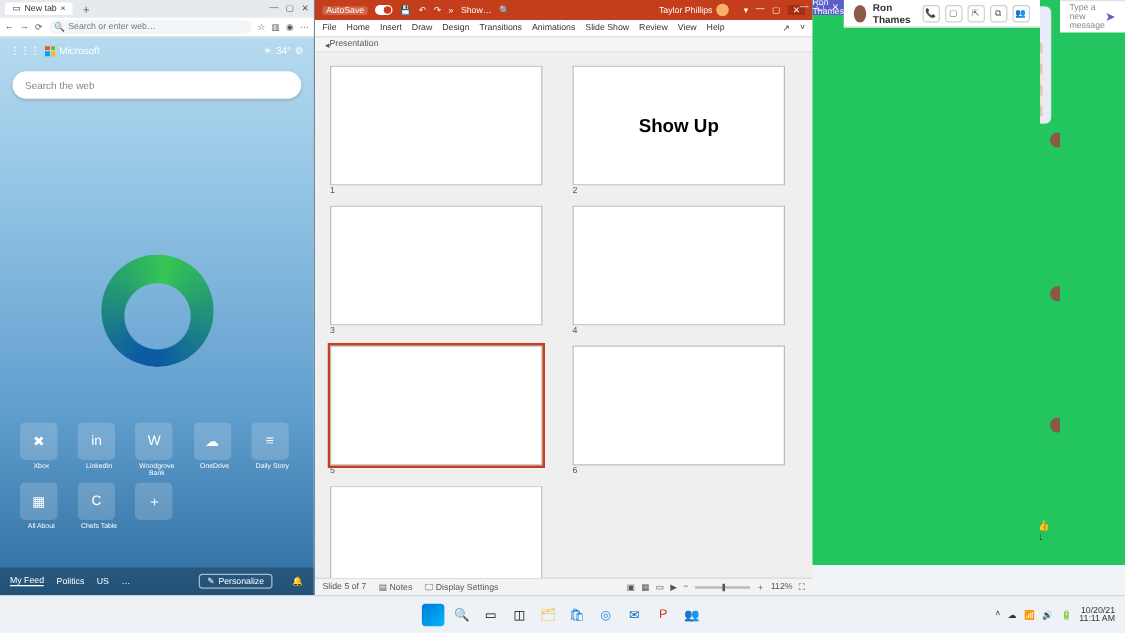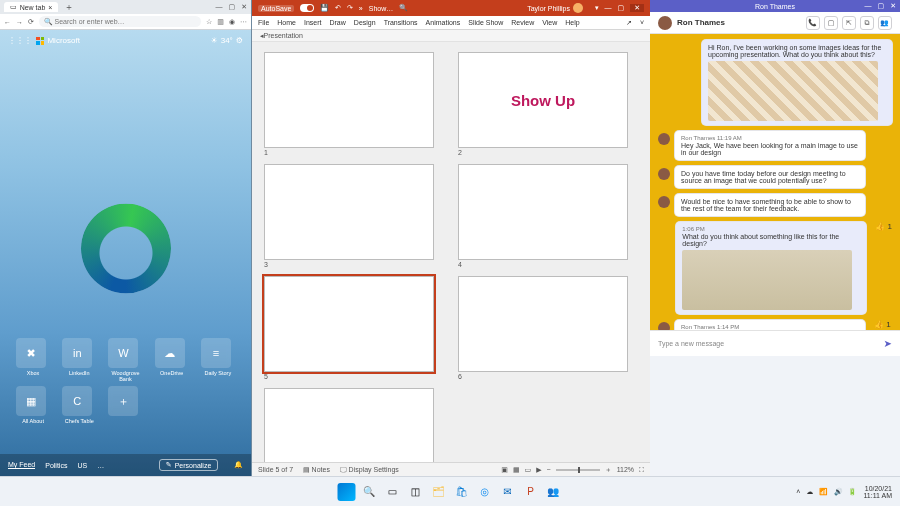--- a/index.html
+++ b/index.html
@@ -92,32 +92,32 @@
   .slide-grid{display:grid;grid-template-columns:1fr 1fr;gap:8px 14px;}
   .slide{width:170px;}
   .slide .thumb{
     width:170px;height:96px;border:1px solid #bcbcbc;background:#fff;position:relative;
     overflow:hidden;display:flex;align-items:center;justify-content:center;
     font-family:"Segoe UI",sans-serif;font-weight:700;
   }
   .slide.sel .thumb{outline:2px solid #c43e1c;}
   .slide .num{font-size:7px;color:#555;margin-top:1px;}
   .th1{background:linear-gradient(120deg,#e27d60 40%,#41b3a3 40%);color:#fff;font-size:16px;}
-  .th2{background:linear-gradient(120deg,#e27d60 35%,#fff 35% 65%,#41b3a3 65%);color:#be185d;font-size:15px;}
+  .th2{background:linear-gradient(120deg,#e27d60 35%,#fff 35% 65%,#41b3a3 65%);color:#000000;font-size:15px;}
   .th3{background:linear-gradient(110deg,#e8a87c 45%,#2c6e63 45%);color:rgba(255,255,255,.7);font-size:26px;}
   .th4{background:linear-gradient(110deg,#41b3a3 55%,#e8e8e8 55%);color:rgba(255,255,255,.4);font-size:20px;}
   .th5{background:linear-gradient(115deg,#2c6e63 50%,#d9d2c5 50%);color:#fff;font-size:18px;justify-content:flex-start;padding-left:10px;}
   .th6{background:linear-gradient(110deg,#e27d60 40%,#41b3a3 40%);color:#fff;font-size:26px;justify-content:flex-end;padding-right:8px;}
   .th7{background:linear-gradient(100deg,#e27d60 50%,#f2c6b4 50%);}
   .ppt-status{height:14px;background:#f3f3f3;border-top:1px solid #d6d6d6;display:flex;align-items:center;font-size:7px;color:#555;padding:0 6px;gap:10px;}
   .ppt-status .views{margin-left:auto;display:flex;gap:5px;align-items:center;}
   .ppt-status .zoom-bar{width:44px;height:2px;background:#bbb;position:relative;}
   .ppt-status .zoom-bar::after{content:"";position:absolute;left:50%;top:-2px;width:2px;height:6px;background:#555;}
   
-  .teams{width:250px;height:356px;background:#eab308;display:flex;flex-direction:column;}
+  .teams{width:250px;height:452px;background:#22c55e;display:flex;flex-direction:row;}
   .teams-title{height:12px;background:#5b5fc7;display:flex;align-items:center;justify-content:center;color:#fff;font-size:7px;position:relative;}
   .teams-title .wins{position:absolute;right:4px;display:flex;gap:6px;color:#fff;}
   .teams-head{height:22px;background:#fff;border-bottom:1px solid #e2e2e2;display:flex;align-items:center;padding:0 8px;gap:5px;}
   .teams-head .av{width:14px;height:14px;border-radius:50%;background:#8a5a44;}
   .teams-head .name{font-size:8px;font-weight:600;color:#333;}
   .teams-head .acts{margin-left:auto;display:flex;gap:4px;}
   .teams-head .acts span{width:14px;height:14px;border:1px solid #d0d0d4;border-radius:3px;display:flex;align-items:center;justify-content:center;font-size:7px;color:#555;}
   .teams-thread{flex:1;overflow:auto;padding:6px 8px;font-size:7px;color:#333;display:flex;flex-direction:column;gap:6px;}
   .msg{display:flex;gap:5px;}
   .msg .mav{width:12px;height:12px;border-radius:50%;background:#8a5a44;flex-shrink:0;margin-top:2px;}
@@ -181,20 +181,23 @@
               <span></span>
             </span>
           <span>Microsoft</span>
         </span>
         <span class="weather">
           <span>☀</span>
           <span>34°</span>
           <span>⚙</span>
         </span>
       </div>
+      <div class="edge-search">
+        <span>Search the web</span>
+      </div>
       <div class="edge-logo"></div>
       <div class="edge-tiles" id="edge-tiles">
           <div class="tile">
             <div class="ic">✖</div>
             <div>Xbox</div>
           </div>
           <div class="tile">
             <div class="ic">in</div>
             <div>LinkedIn</div>
           </div>

